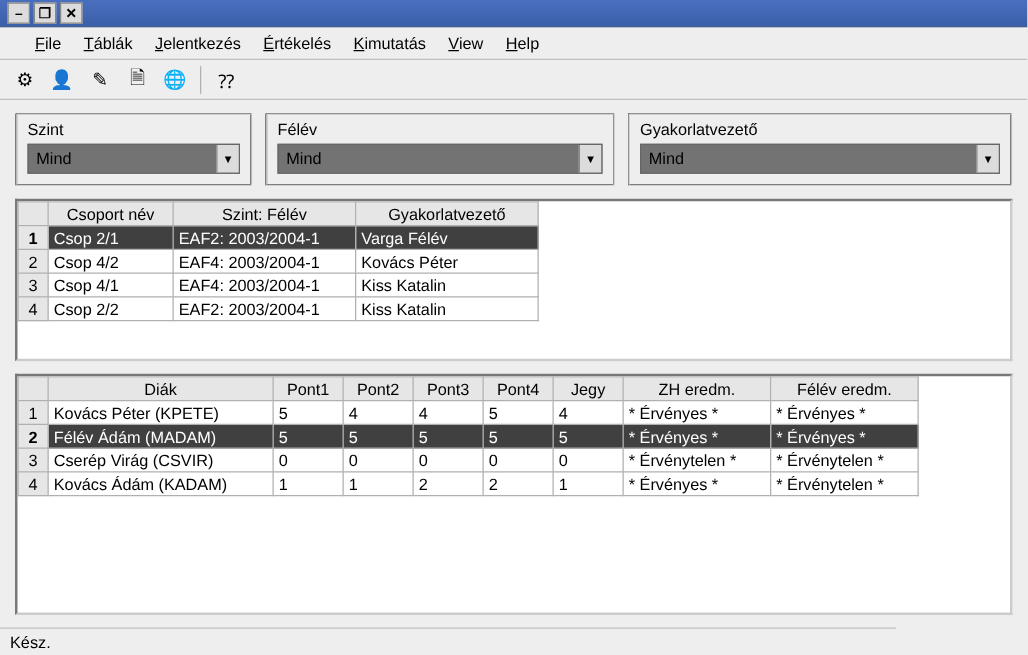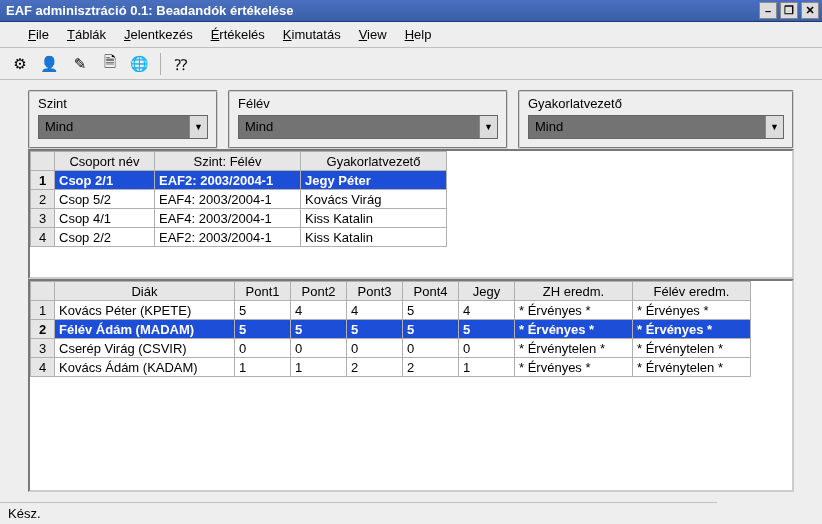--- a/index.html
+++ b/index.html
@@ -61,23 +61,24 @@
     display: flex; align-items: center; justify-content: center;
     font-size: 15px;
   }
   .toolbar .sep {
     width: 1px; height: 22px;
     background: #b0b0b0;
     margin: 0 2px;
   }
   
   .content {
-    padding: 10px 28px;
+    padding: 10px 12px;
     display: flex;
     flex-direction: column;
+    gap: 10px;
     height: calc(524px - 22px - 26px - 32px - 22px);
   }
   
   .filters {
     display: flex;
     gap: 10px;
   }
   .filter-box {
     border: 2px groove #d0d0d0;
     padding: 4px 8px 8px 8px;
@@ -127,21 +128,21 @@
   th {
     background: #e6e6e6;
     font-weight: normal;
     text-align: center;
   }
   .rowhead {
     background: #e6e6e6;
     text-align: center;
     width: 22px;
   }
-  tr.selected td { background: #1d4ed8; color: #fff; font-weight: bold; }
+  tr.selected td { background: #404040; color: #fff; }
   tr.selected td.rowhead { background: #e6e6e6; color: #000; font-weight: bold; }
   tr.selrow2 .rowhead { font-weight: bold; }
 
   
   .top col.c-rh { width: 24px; }
   .top col.c1 { width: 100px; }
   .top col.c2 { width: 146px; }
   .top col.c3 { width: 146px; }
 
   
@@ -163,21 +164,20 @@
     padding: 3px 8px;
     position: absolute;
     bottom: 0;
     width: 717px;
   }
 </style>
 </head>
 <body>
 
 <div class="titlebar">
-  <span class="title">EAF adminisztráció 0.1: Beadandók értékelése</span>
   <div class="wbtn">–</div>
   <div class="wbtn">❐</div>
   <div class="wbtn">✕</div>
 </div>
 
 <div class="menubar">
   <div class="menuitem"><span class="ul">F</span>ile</div>
   <div class="menuitem"><span class="ul">T</span>áblák</div>
   <div class="menuitem"><span class="ul">J</span>elentkezés</div>
   <div class="menuitem"><span class="ul">É</span>rtékelés</div>
@@ -236,27 +236,27 @@
           <th>Csoport név</th>
           <th>Szint: Félév</th>
           <th>Gyakorlatvezető</th>
         </tr>
       </thead>
       <tbody id="groups-body">
           <tr class="selected">
             <td class="rowhead">1</td>
             <td>Csop 2/1</td>
             <td>EAF2: 2003/2004-1</td>
-            <td>Jegy Péter</td>
+            <td>Varga Félév</td>
           </tr>
           <tr>
             <td class="rowhead">2</td>
-            <td>Csop 5/2</td>
+            <td>Csop 4/2</td>
             <td>EAF4: 2003/2004-1</td>
-            <td>Kovács Virág</td>
+            <td>Kovács Péter</td>
           </tr>
           <tr>
             <td class="rowhead">3</td>
             <td>Csop 4/1</td>
             <td>EAF4: 2003/2004-1</td>
             <td>Kiss Katalin</td>
           </tr>
           <tr>
             <td class="rowhead">4</td>
             <td>Csop 2/2</td>

